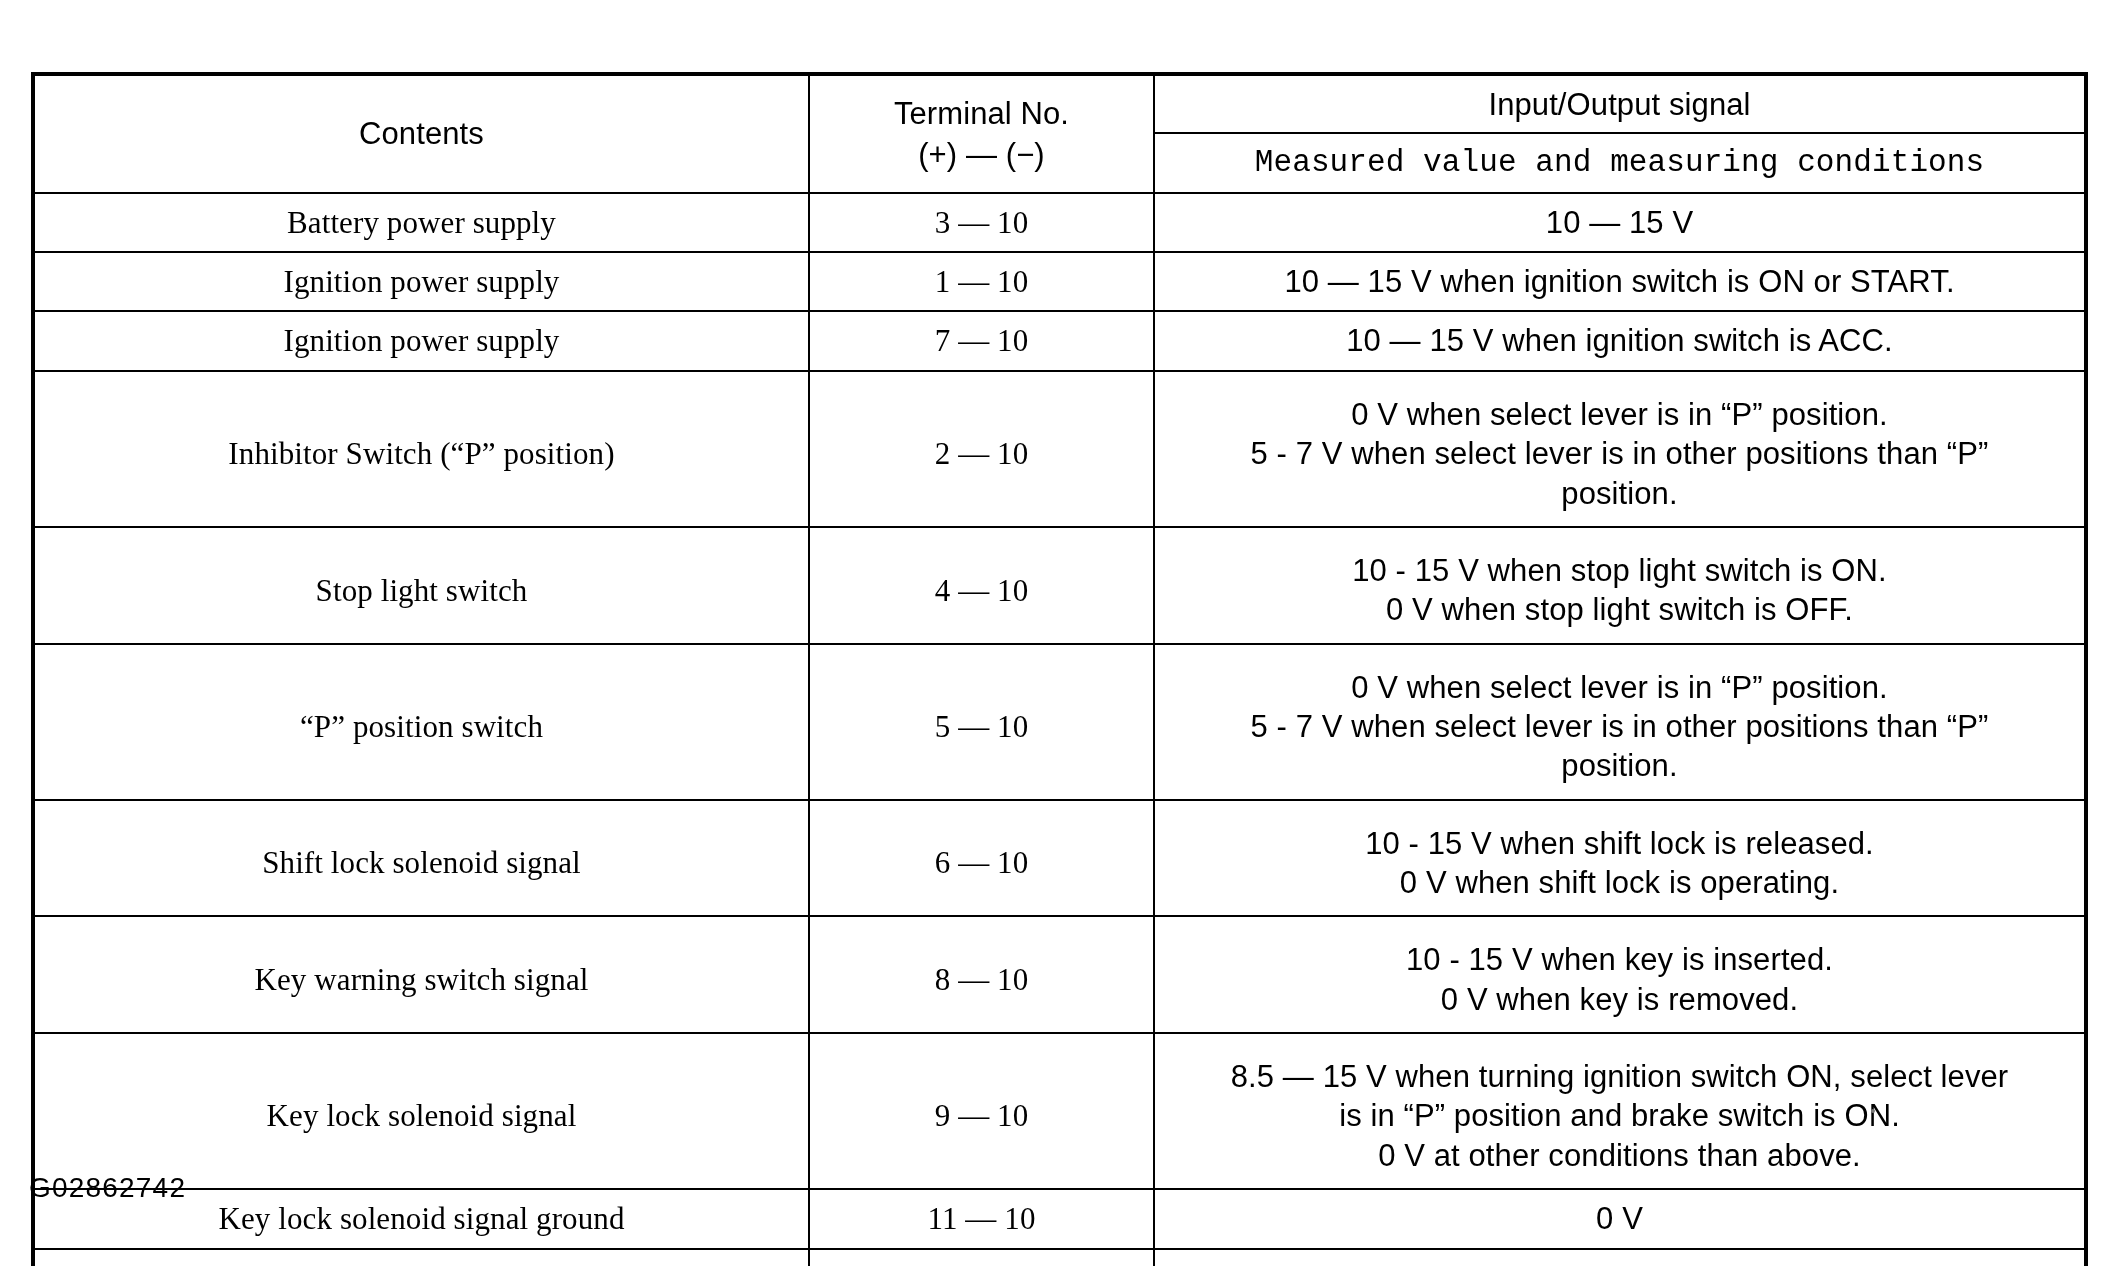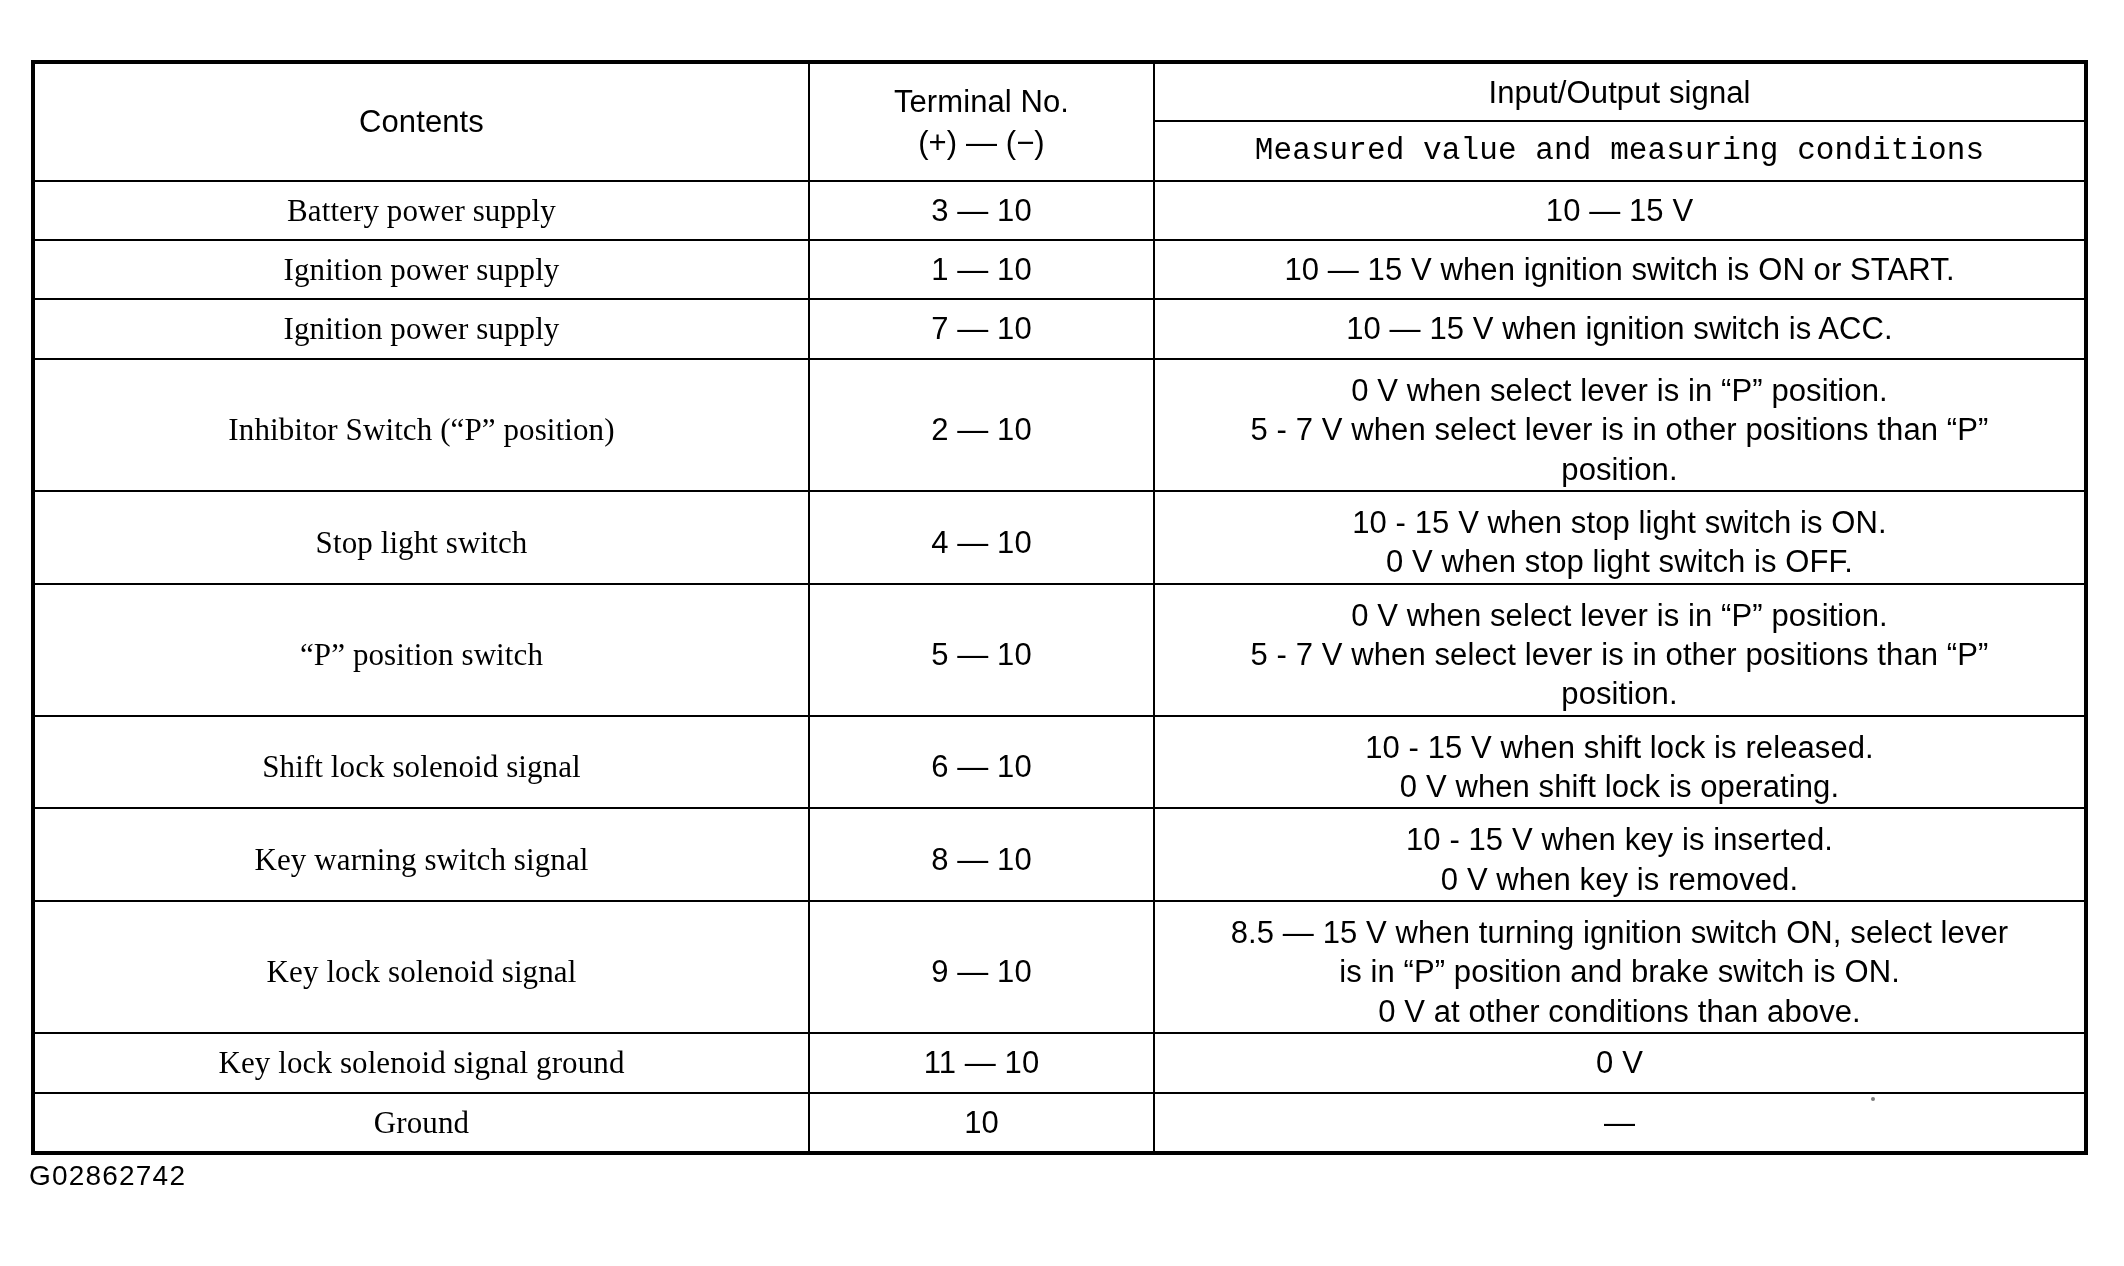--- a/index.html
+++ b/index.html
@@ -12,21 +12,21 @@
     height: 1266px;
     font-family: "Liberation Sans", sans-serif;
     color: #000000;
     position: relative;
     overflow: hidden;
   }
 
   #page {
     position: absolute;
     left: 0;
-    top: 4px;
+    top: 16px;
     width: 2124px;
     height: 1022px;
   }
 
   
   #signal-table {
     position: absolute;
     left: 31px;
     top: 56px;
     width: 2053px;
@@ -65,27 +65,27 @@
   
   .hdr-contents .cell-pad { padding: 14px 10px; }
   .hdr-terminal-line1 { display: block; }
   .hdr-terminal-line2 { display: block; margin-top: 2px; }
 
   th.hdr-io-top .cell-pad { padding: 9px 10px 8px; }
   th.hdr-io-sub .cell-pad { padding: 9px 10px 9px; font-family: Liberation Mono, monospace; }
 
   
   td.c-contents .cell-pad { padding: 9px 14px; font-family: Liberation Serif, serif; }
-  td.c-terminal .cell-pad { padding: 9px 10px; }
+  td.c-terminal .cell-pad { padding: 9px 10px; font-family: Liberation Serif, serif; }
   td.c-signal   .cell-pad { padding: 9px 12px; }
 
   td.c-signal .sig-line { display: block; }
 
   
-  tr.row-tall td .cell-pad { padding-top: 11px; padding-bottom: 1px; }
+  tr.row-tall td .cell-pad { padding-top: 11px; padding-bottom: 13px; margin-top: 12px; }
 
   
   #figure-id {
     position: absolute;
     left: 29px;
     top: 1156px;
     font-size: 28px;
     letter-spacing: 1.2px;
     color: #000000;
     white-space: nowrap;

